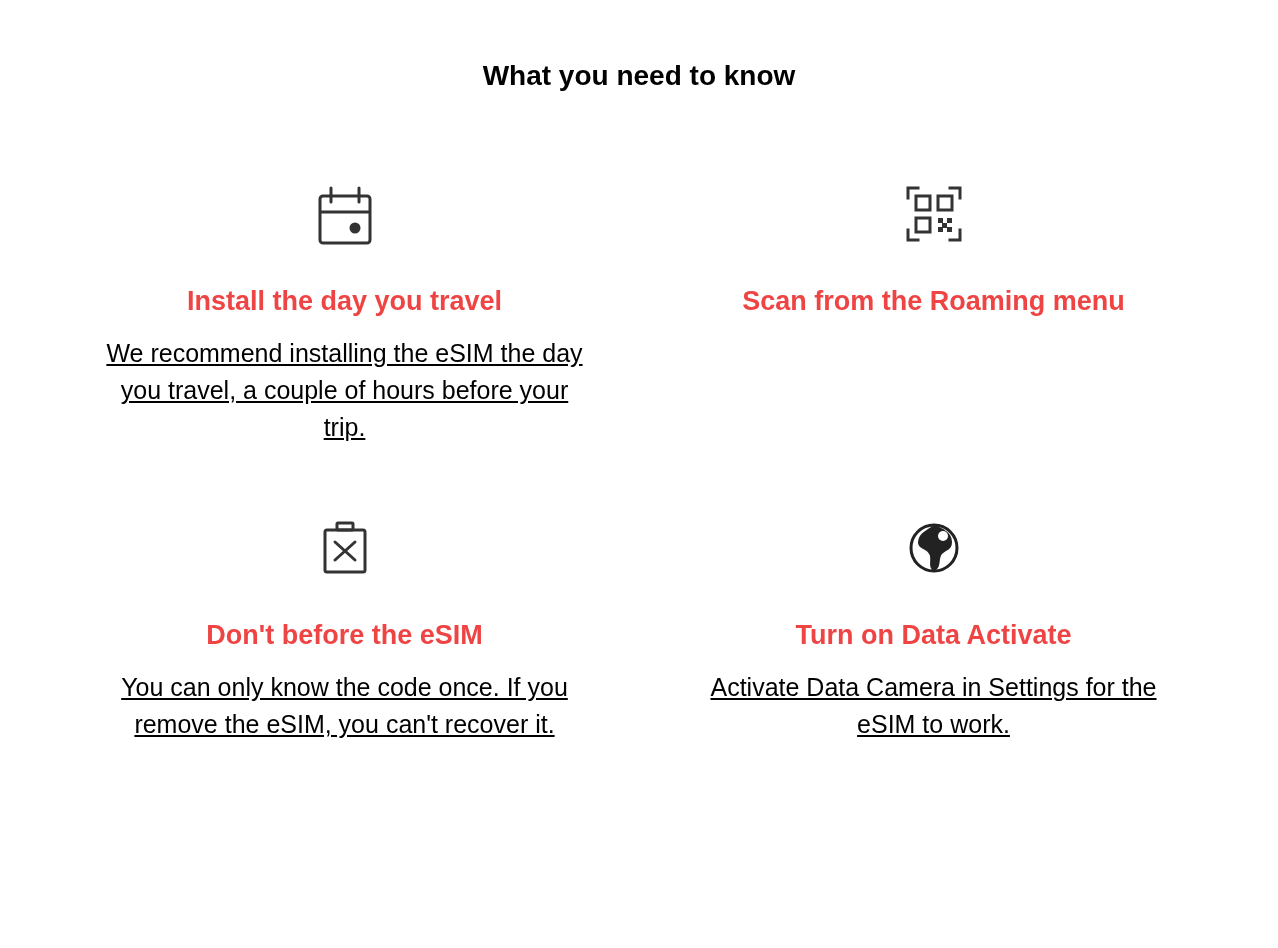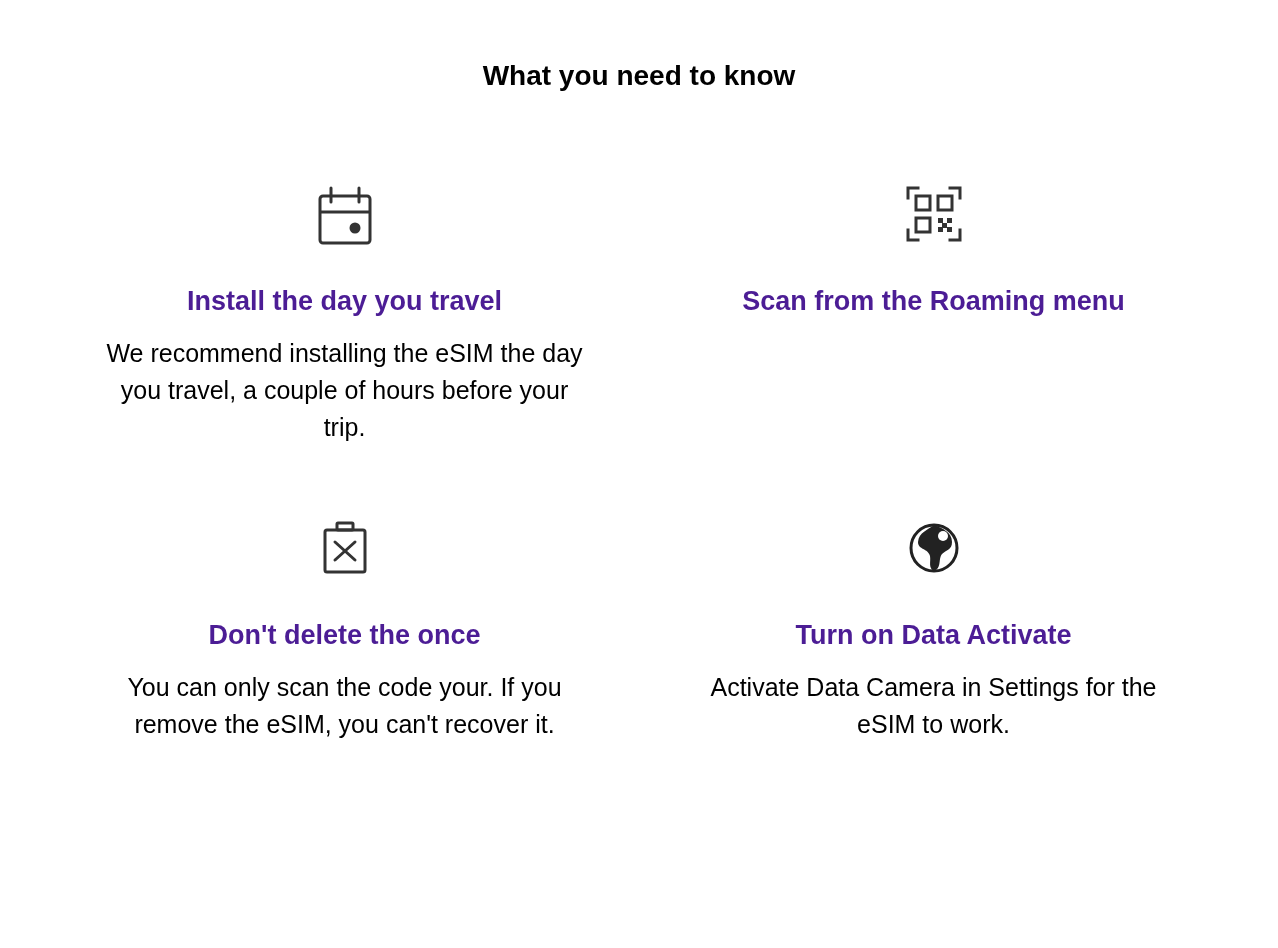--- a/index.html
+++ b/index.html
@@ -39,29 +39,30 @@
       width: 64px;
       height: 64px;
       display: flex;
       align-items: center;
       justify-content: center;
       margin-bottom: 40px;
     }
     .card-title {
       font-size: 27px;
       font-weight: 700;
-      color: #4c1d95;
+      color: #ef4444;
       margin-bottom: 18px;
     }
     .card-body {
       font-size: 25px;
       font-weight: 400;
       color: #000;
       line-height: 1.48;
       max-width: 480px;
+      text-decoration: underline;
     }
     svg { display: block; }
   </style>
 </head>
 <body>
 
 <h1 class="page-title">What you need to know</h1>
 
 <div class="grid">
 
@@ -104,22 +105,22 @@
 
   <div class="card">
     <div class="icon-wrap">
       <svg width="48" height="56" viewBox="0 0 48 56">
         <rect x="4" y="10" width="40" height="42" rx="2" ry="2" fill="none" stroke="#333" stroke-width="3"></rect>
         <rect x="16" y="3" width="16" height="7" rx="1" fill="none" stroke="#333" stroke-width="3"></rect>
         <line x1="14" y1="22" x2="34" y2="40" stroke="#333" stroke-width="3" stroke-linecap="round"></line>
         <line x1="34" y1="22" x2="14" y2="40" stroke="#333" stroke-width="3" stroke-linecap="round"></line>
       </svg>
     </div>
-    <div class="card-title">Don't delete the once</div>
-    <div class="card-body">You can only scan the code your. If you remove the eSIM, you can't recover it.</div>
+    <div class="card-title">Don't before the eSIM</div>
+    <div class="card-body">You can only know the code once. If you remove the eSIM, you can't recover it.</div>
   </div>
 
   <div class="card">
     <div class="icon-wrap">
       <svg width="52" height="52" viewBox="0 0 52 52">
         <circle cx="26" cy="26" r="23" fill="none" stroke="#222" stroke-width="3"></circle>
         <path d="M26 3 C20 8 11 10 10 20 C10 28 20 26 22 34 C23 40 20 46 26 49 C34 46 30 37 34 32 C38 28 44 28 44 20 C44 10 34 6 26 3 Z" fill="#222"></path>
         <circle cx="35" cy="14" r="5" fill="#fff"></circle>
       </svg>
     </div>

